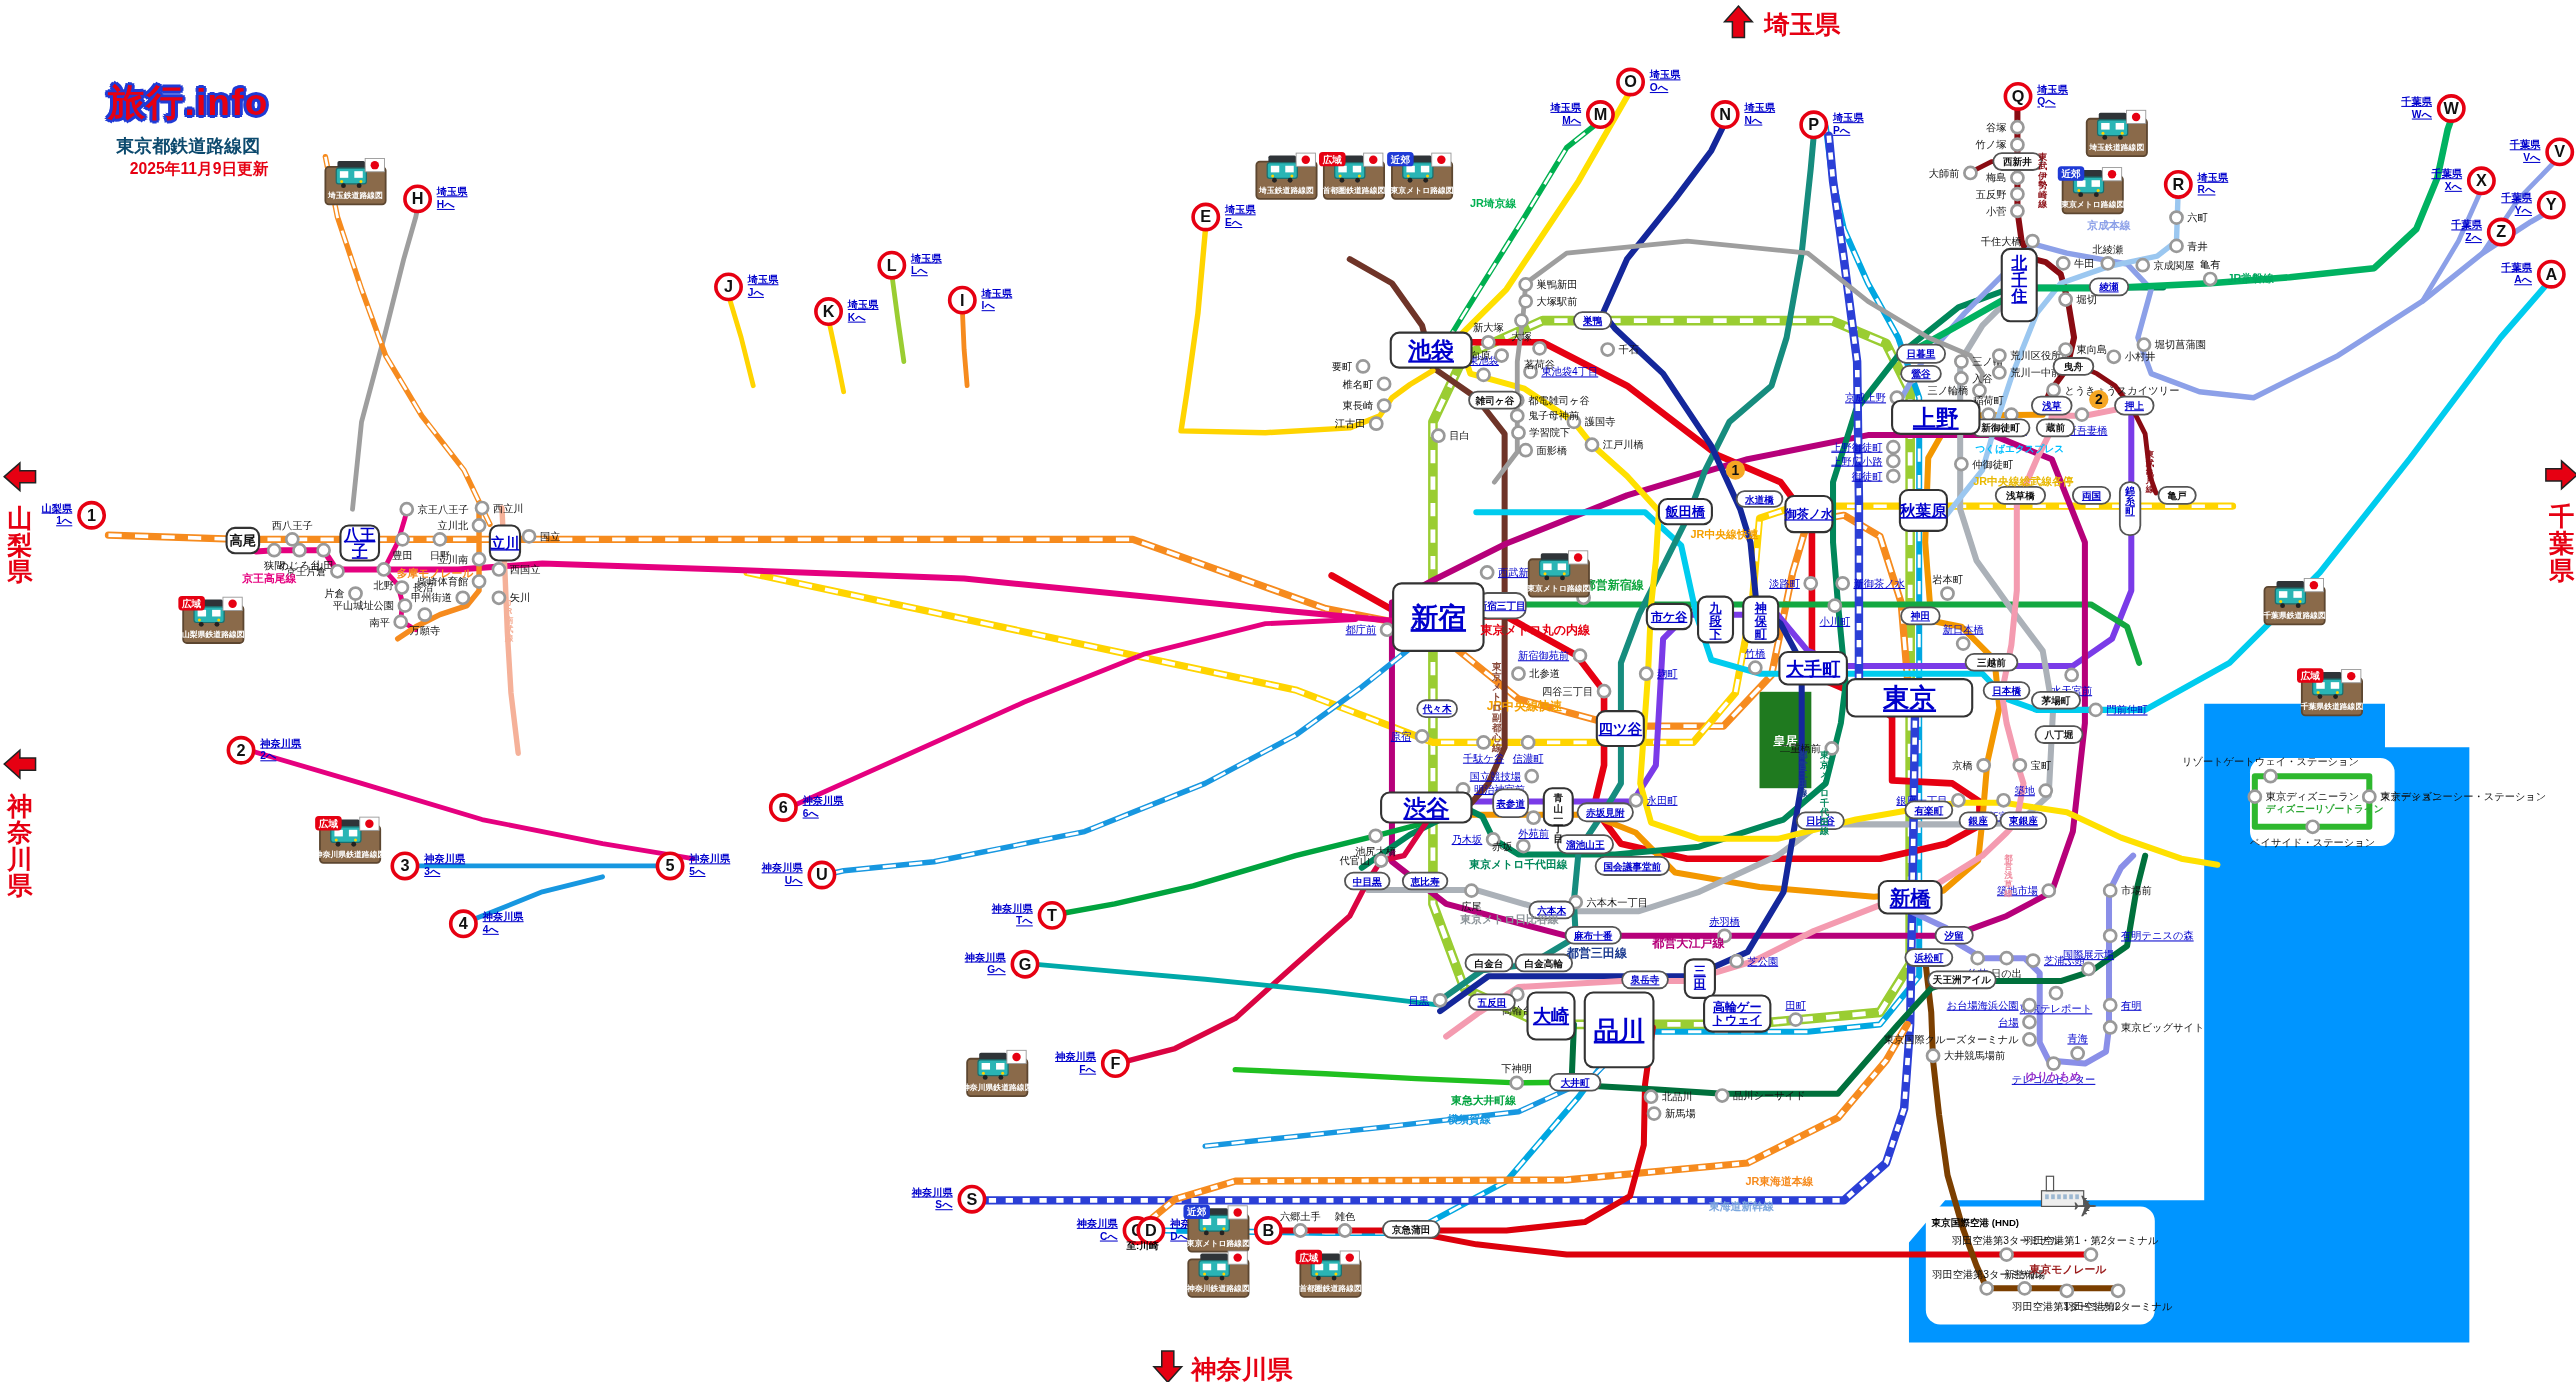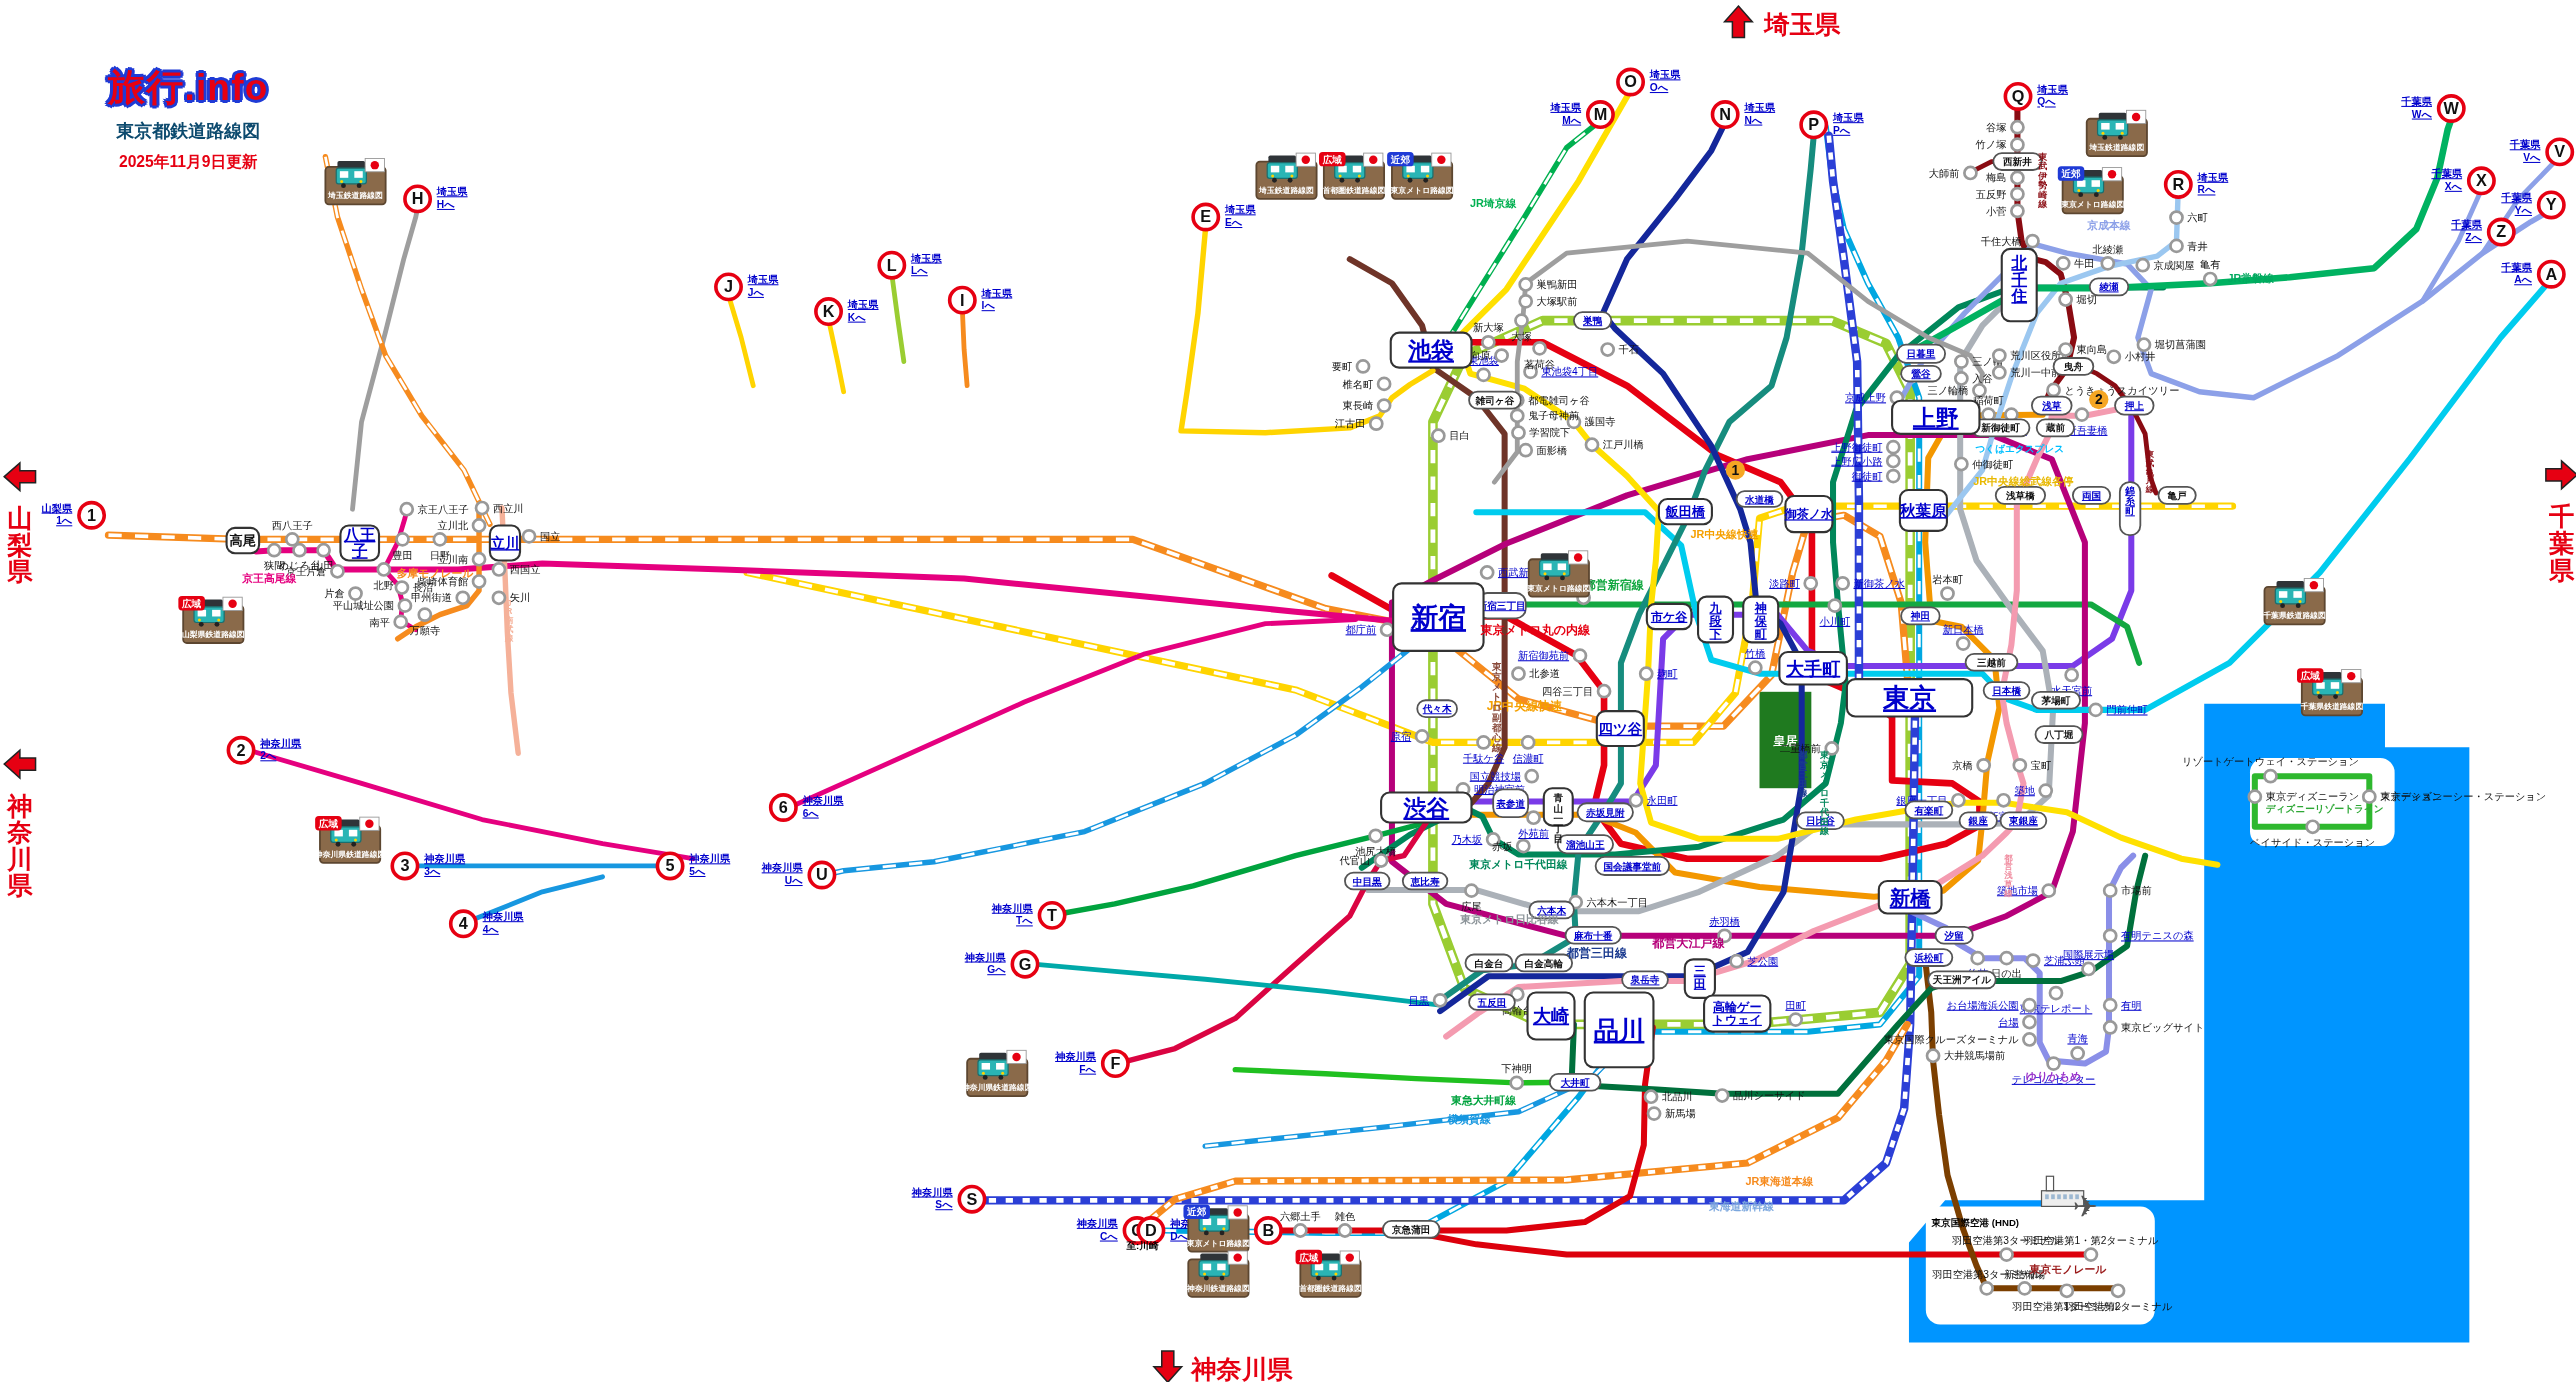--- a/index.html
+++ b/index.html
@@ -1,24 +1,24 @@
 <!DOCTYPE html>
 <html style="font-size:9.6px"><head>
 <meta charset="utf-8">
 <style>
   html,body{margin:0;padding:0;background:#fff;}
   #stage{position:relative;width:2576px;height:1383px;background:#fff;overflow:hidden;
          font-family:"Liberation Sans",sans-serif;}
   svg text{font-family:"Liberation Sans",sans-serif;}
-  #title-block{position:absolute;left:108px;top:63px;z-index:5;}
+  #title-block{position:absolute;left:108px;top:78px;z-index:5;}
   #logo{font-size:37px;font-weight:bold;color:#E60012;letter-spacing:1.2px;
         text-shadow:-3px 0 0 #1F3BD6,3px 0 0 #1F3BD6,0 -3px 0 #1F3BD6,0 3px 0 #1F3BD6,
         -2.4px -2.4px 0 #1F3BD6,2.4px 2.4px 0 #1F3BD6,-2.4px 2.4px 0 #1F3BD6,2.4px -2.4px 0 #1F3BD6;}
   #subtitle{font-size:18px;font-weight:bold;color:#0c4a6e;margin-top:6px;text-align:center;}
-  #updated{font-size:15.7px;font-weight:bold;color:#E60012;margin-top:9px;text-align:center;}
+  #updated{font-size:15.7px;font-weight:bold;color:#E60012;margin-top:1px;text-align:right;}
 </style>
 </head>
 <body>
 
 <div id="stage">
   <svg id="map-svg" width="2576" height="1383" viewBox="0 0 4275 2295">
       <polygon points="3658,1168 3958,1168 3958,1240 4098,1240 4098,2228 3168,2228 3168,2062 3228,1992 3658,1992" fill="#0095FF"></polygon>
       <rect x="3196" y="2002" width="380" height="196" rx="24" fill="#fff"></rect>
       <rect x="3734" y="1258" width="240" height="146" rx="24" fill="#fff"></rect>
       <rect x="2920" y="1148" width="86" height="160" fill="#1F7A1F"></rect>

